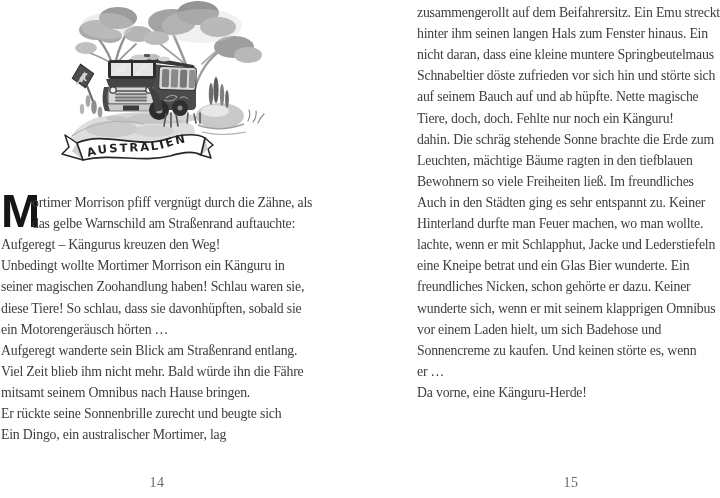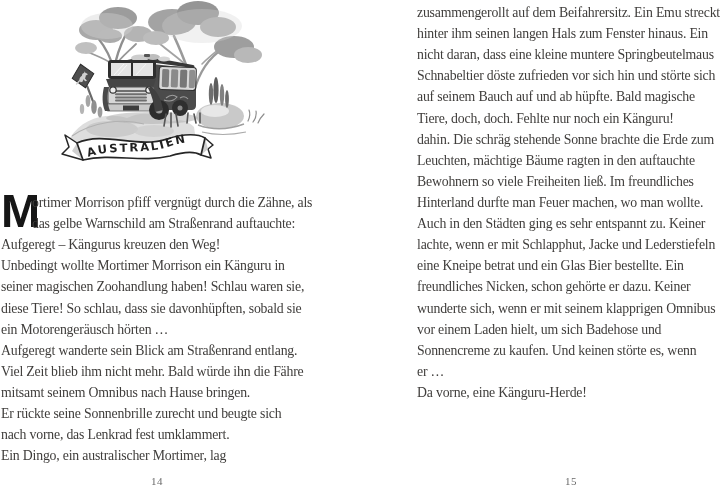--- a/index.html
+++ b/index.html
@@ -11,21 +11,21 @@
   .textcol .line{height:21.12px;line-height:21.12px;white-space:nowrap;}
   .left-col{left:1px;top:192px;width:356px;}
   .right-col{left:417px;top:2px;width:302px;}
   .dropcap{
     float:left;width:31px;height:40px;
     font-family:"Liberation Sans",sans-serif;font-weight:bold;
     font-size:47px;line-height:38px;color:#161616;letter-spacing:-1px;
   }
   .pagenum{
     position:absolute;top:475px;width:24px;text-align:center;
-    font-size:11px;color:#6a6a6a;letter-spacing:0.5px;
+    font-size:14px;color:#6a6a6a;letter-spacing:0.5px;
   }
   .pagenum-left{left:145px;}
   .pagenum-right{left:559px;}
   .illo{position:absolute;left:52px;top:0;width:264px;height:190px;}
 </style>
 </head>
 <body>
 
 <div class="spread">
 
@@ -166,44 +166,43 @@
           <div class="line">das gelbe Warnschild am Straßenrand auftauchte:</div>
           <div class="line">Aufgeregt – Kängurus kreuzen den Weg!</div>
           <div class="line">Unbedingt wollte Mortimer Morrison ein Känguru in</div>
           <div class="line">seiner magischen Zoohandlung haben! Schlau waren sie,</div>
           <div class="line">diese Tiere! So schlau, dass sie davonhüpften, sobald sie</div>
           <div class="line">ein Motorengeräusch hörten …</div>
           <div class="line">Aufgeregt wanderte sein Blick am Straßenrand entlang.</div>
           <div class="line">Viel Zeit blieb ihm nicht mehr. Bald würde ihn die Fähre</div>
           <div class="line">mitsamt seinem Omnibus nach Hause bringen.</div>
           <div class="line">Er rückte seine Sonnenbrille zurecht und beugte sich</div>
-          <div class="line">nach vorne, das Lenkrad fest umklammert.</div>
           <div class="line">Ein Dingo, ein australischer Mortimer, lag</div>
         </div>
     </div>
 
     <div class="pagenum pagenum-left">14</div>
   </div>
 
   <div>
     <div class="textcol right-col">
       <div>
           <div class="line">zusammengerollt auf dem Beifahrersitz. Ein Emu streckte</div>
           <div class="line">hinter ihm seinen langen Hals zum Fenster hinaus. Ein</div>
           <div class="line">nicht daran, dass eine kleine muntere Springbeutelmaus</div>
           <div class="line">Schnabeltier döste zufrieden vor sich hin und störte sich</div>
-          <div class="line">auf seinem Bauch auf und ab hüpfte. Bald magische</div>
+          <div class="line">auf seinem Bauch auf und ab hüpfte. Nette magische</div>
           <div class="line">Tiere, doch, doch. Fehlte nur noch ein Känguru!</div>
           <div class="line">dahin. Die schräg stehende Sonne brachte die Erde zum</div>
-          <div class="line">Leuchten, mächtige Bäume ragten in den auftauchte</div>
+          <div class="line">Leuchten, mächtige Bäume ragten in den tiefblauen</div>
           <div class="line">Bewohnern so viele Freiheiten ließ. Im freundliches</div>
+          <div class="line">Auch in den Städten ging es sehr entspannt zu. Keiner</div>
           <div class="line">Hinterland durfte man Feuer machen, wo man wollte.</div>
-          <div class="line">Auch in den Städten ging es sehr entspannt zu. Keiner</div>
           <div class="line">lachte, wenn er mit Schlapphut, Jacke und Lederstiefeln</div>
-          <div class="line">eine Kneipe betrat und ein Glas Bier bestellte. Ein</div>
+          <div class="line">eine Kneipe betrat und ein Glas Bier wunderte. Ein</div>
           <div class="line">freundliches Nicken, schon gehörte er dazu. Keiner</div>
           <div class="line">wunderte sich, wenn er mit seinem klapprigen Omnibus</div>
           <div class="line">vor einem Laden hielt, um sich Badehose und</div>
           <div class="line">Sonnencreme zu kaufen. Und keinen störte es, wenn</div>
           <div class="line">er …</div>
           <div class="line">Da vorne, eine Känguru-Herde!</div>
         </div>
     </div>
 
     <div class="pagenum pagenum-right">15</div>

